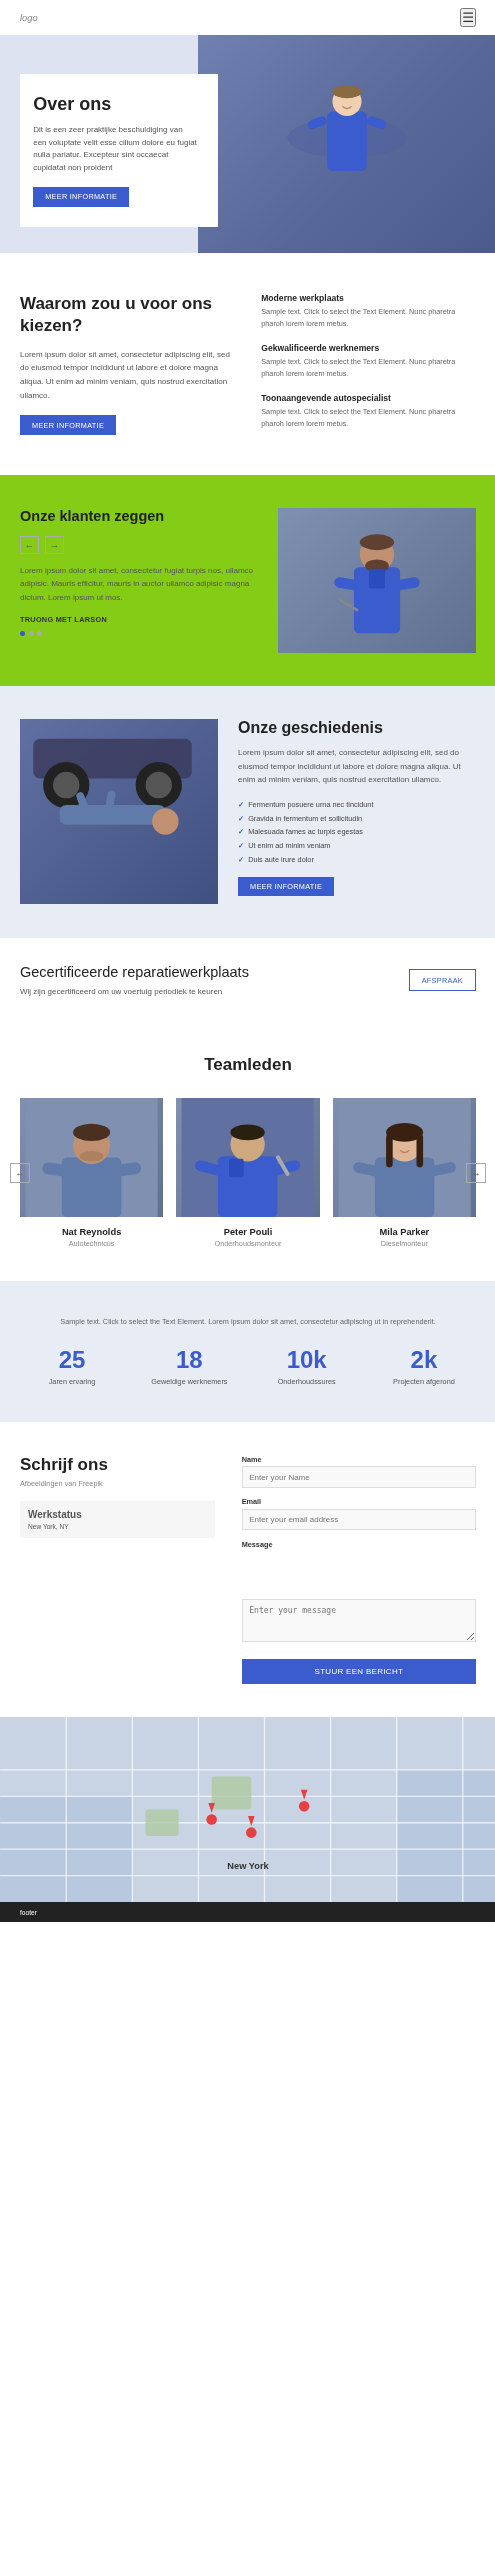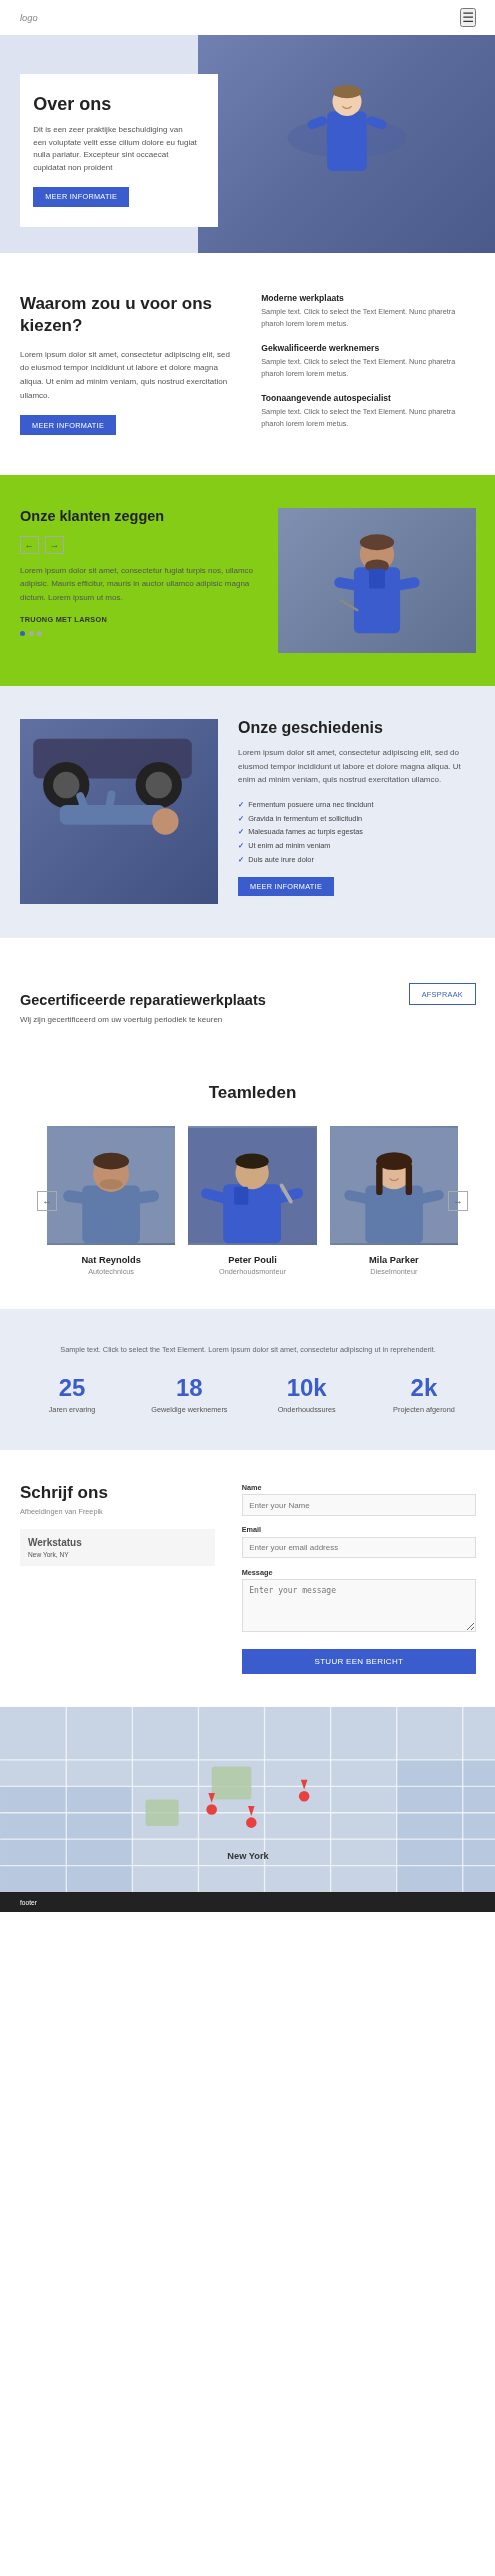--- a/index.html
+++ b/index.html
@@ -115,36 +115,36 @@
 
     
     .certification {
       background: #fff;
       padding: 26.4px 20px;
       display: flex;
       justify-content: space-between;
       align-items: center;
       border-top: 0.7px solid #eee;
     }
-    .certification-left h2 { font-size: 14.5px; font-weight: 700; color: #222; margin-bottom: 6.6px; margin-top: 28px; }
+    .certification-left h2 { font-size: 14.5px; font-weight: 400; color: #222; margin-bottom: 6.6px; }
     .certification-left p { font-size: 8px; color: #555; }
     .btn-outline {
       border: 1.3px solid #3a5ccc;
       color: #3a5ccc;
       background: none;
       padding: 5.3px 12px;
       font-size: 7.3px;
       cursor: pointer;
       text-transform: uppercase;
       letter-spacing: 0.3px;
       white-space: nowrap;
     }
 
     
-    .team { padding: 33px 38px; background: #fff; margin-left: 9px; }
+    .team { padding: 33px 20px; background: #fff; }
     .team h2 { font-size: 17px; font-weight: 700; text-align: center; color: #222; margin-bottom: 23px; }
     .team-grid {
       display: flex;
       gap: 13.2px;
       align-items: flex-start;
       position: relative;
     }
     .team-arrow {
       position: absolute;
       top: 50%; transform: translateY(-50%);
@@ -196,21 +196,21 @@
     .form-group label { display: block; font-size: 7.3px; font-weight: 700; color: #333; margin-bottom: 2.6px; }
     .form-group input, .form-group textarea {
       width: 100%;
       border: 0.7px solid #ddd;
       padding: 5.3px 6.6px;
       font-size: 8px;
       color: #aaa;
       background: #f9f9f9;
       outline: none;
     }
-    .form-group textarea { height: 53px; resize: vertical; }
+    .form-group textarea { height: 43px; resize: vertical; margin-top: 48px; }
     .btn-submit {
       width: 100%;
       background: #3a5ccc;
       color: #fff;
       border: none;
       padding: 8px;
       font-size: 8px;
       cursor: pointer;
       text-transform: uppercase;
       letter-spacing: 0.3px;

